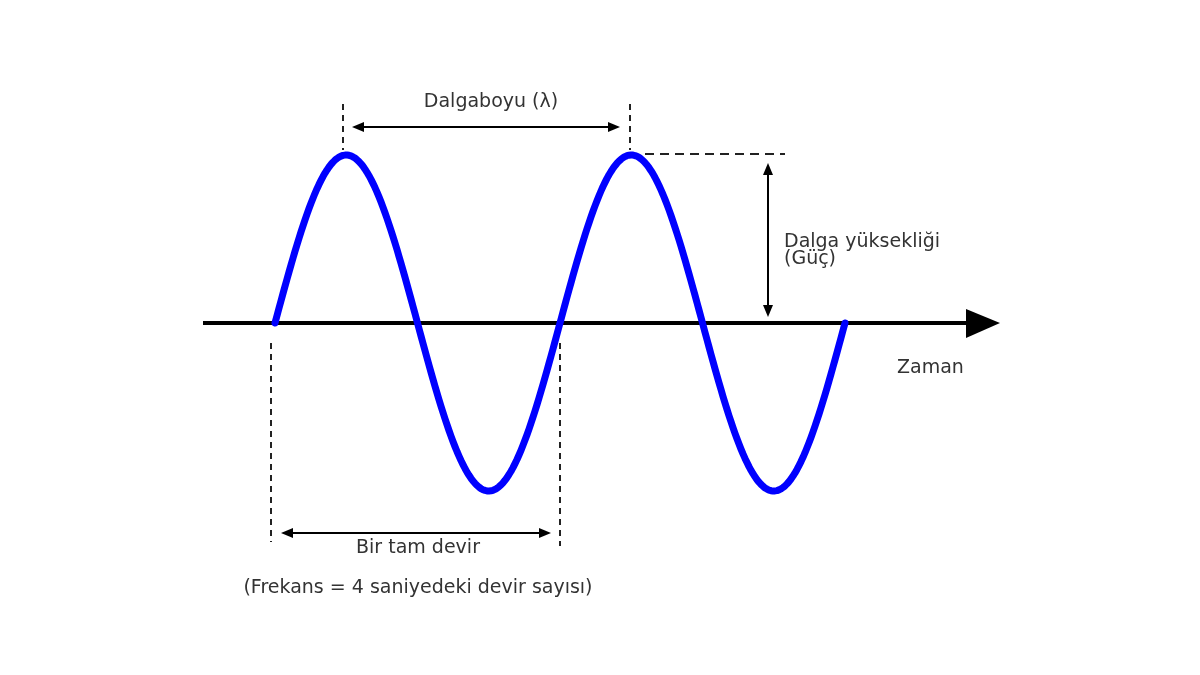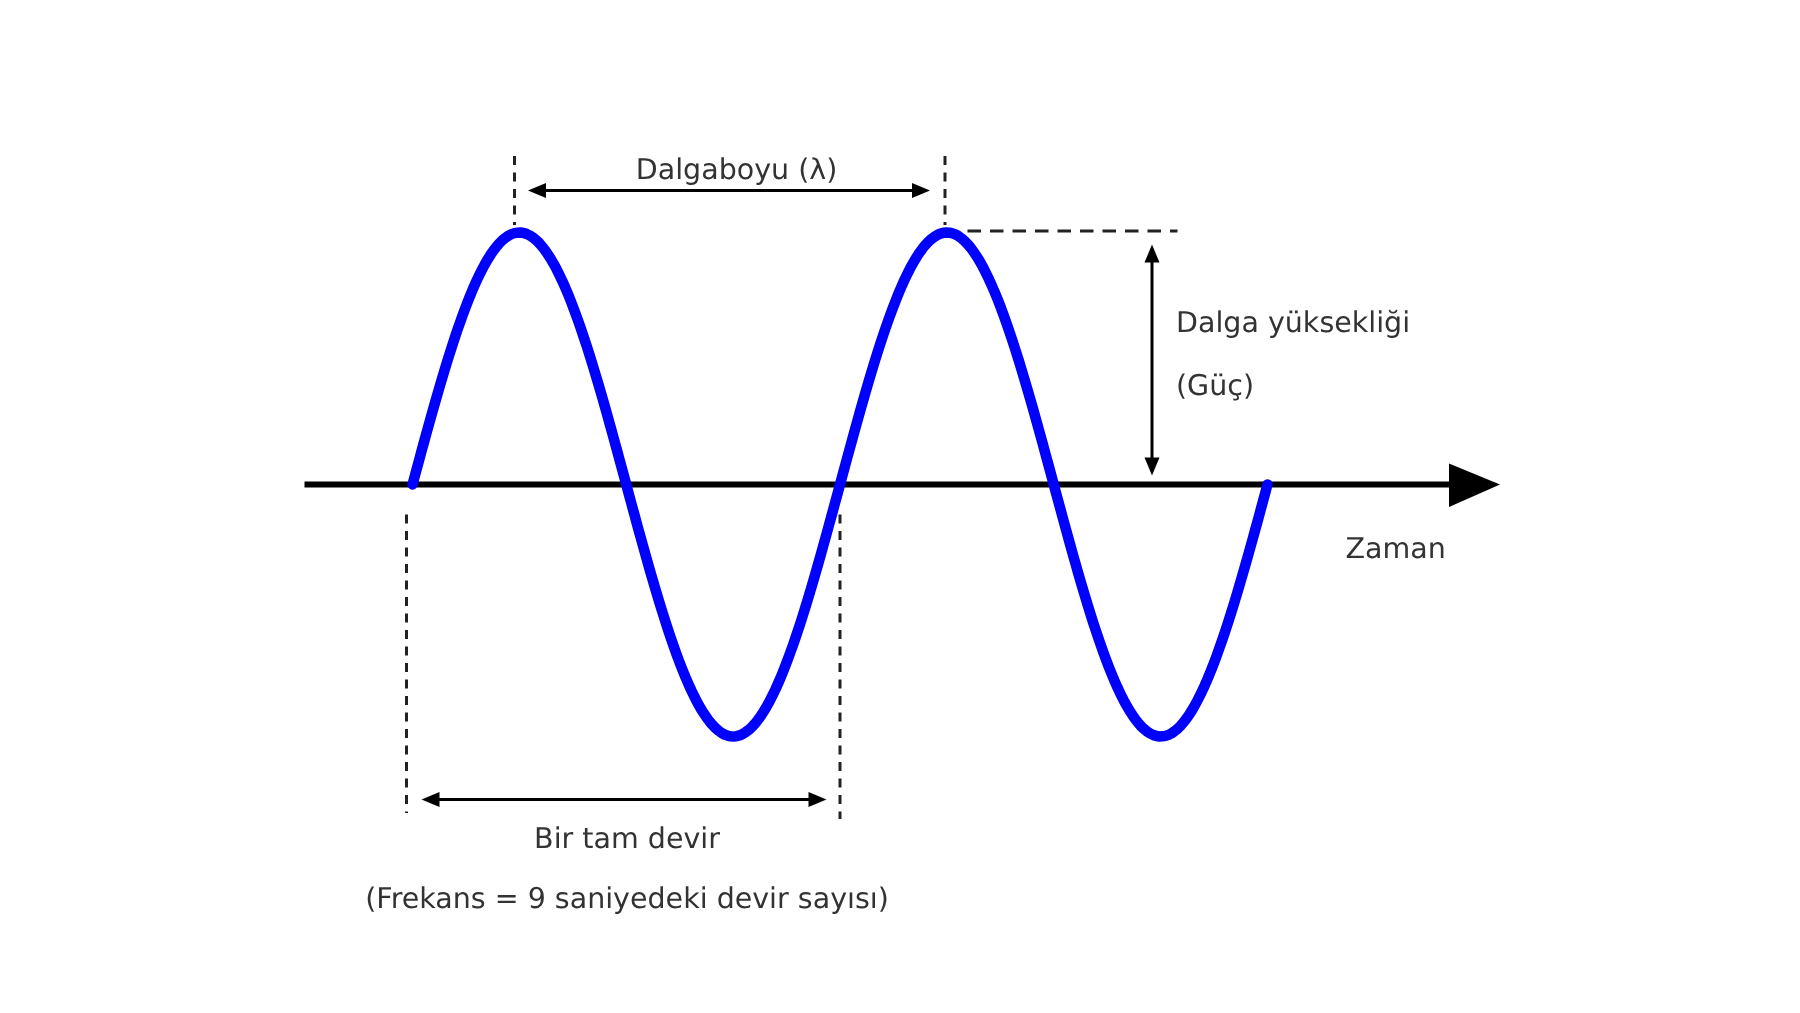--- a/index.html
+++ b/index.html
@@ -1,19 +1,19 @@
 <!DOCTYPE html>
 <html><head>
 <meta charset="utf-8">
 <style>
   html, body { margin: 0; padding: 0; background: #ffffff; }
   body { width: 1200px; height: 675px; position: relative; overflow: hidden; font-family: "DejaVu Sans", "Liberation Sans", sans-serif; }
   #diagram { position: absolute; left: 0; top: 0; }
   .lbl { position: absolute; color: #333333; font-size: 19px; white-space: nowrap; line-height: 24px; }
-  .center { text-align: center; transform: translateX(-50%); margin-top: 13px; }
+  .center { text-align: center; transform: translateX(-50%); }
 </style>
 </head>
 <body>
 
 <svg id="diagram" width="1200" height="675" viewBox="0 0 1200 675" xmlns="http://www.w3.org/2000/svg">
 
   <g>
     <line x1="203" y1="323" x2="970" y2="323" stroke="#000" stroke-width="4"></line>
     <polygon points="966,309 1000,323 966,338" fill="#000"></polygon>
   </g>
@@ -38,17 +38,17 @@
   <g stroke="#222" stroke-width="2">
     <line x1="271" y1="343" x2="271" y2="542" stroke-dasharray="6,5"></line>
     <line x1="560" y1="343" x2="560" y2="546" stroke-dasharray="6,5"></line>
     <line x1="289" y1="533" x2="543" y2="533" stroke="#000" stroke-width="2"></line>
     <polygon points="281,533 293,528 293,538" fill="#000" stroke="none"></polygon>
     <polygon points="551,533 539,528 539,538" fill="#000" stroke="none"></polygon>
   </g>
 </svg>
 
 <div class="lbl center" style="left:491px; top:88px;">Dalgaboyu (λ)</div>
-<div class="lbl" style="left:784px; top:203px;">Dalga yüksekliği</div>
+<div class="lbl" style="left:784px; top:228px;">Dalga yüksekliği</div>
 <div class="lbl" style="left:784px; top:245px;">(Güç)</div>
 <div class="lbl" style="left:897px; top:354px;">Zaman</div>
 <div class="lbl center" style="left:418px; top:534px;">Bir tam devir</div>
-<div class="lbl center" style="left:418px; top:574px;">(Frekans = 9 saniyedeki devir sayısı)</div>
+<div class="lbl center" style="left:418px; top:574px;">(Frekans = 4 saniyedeki devir sayısı)</div>
 
 </body></html>

